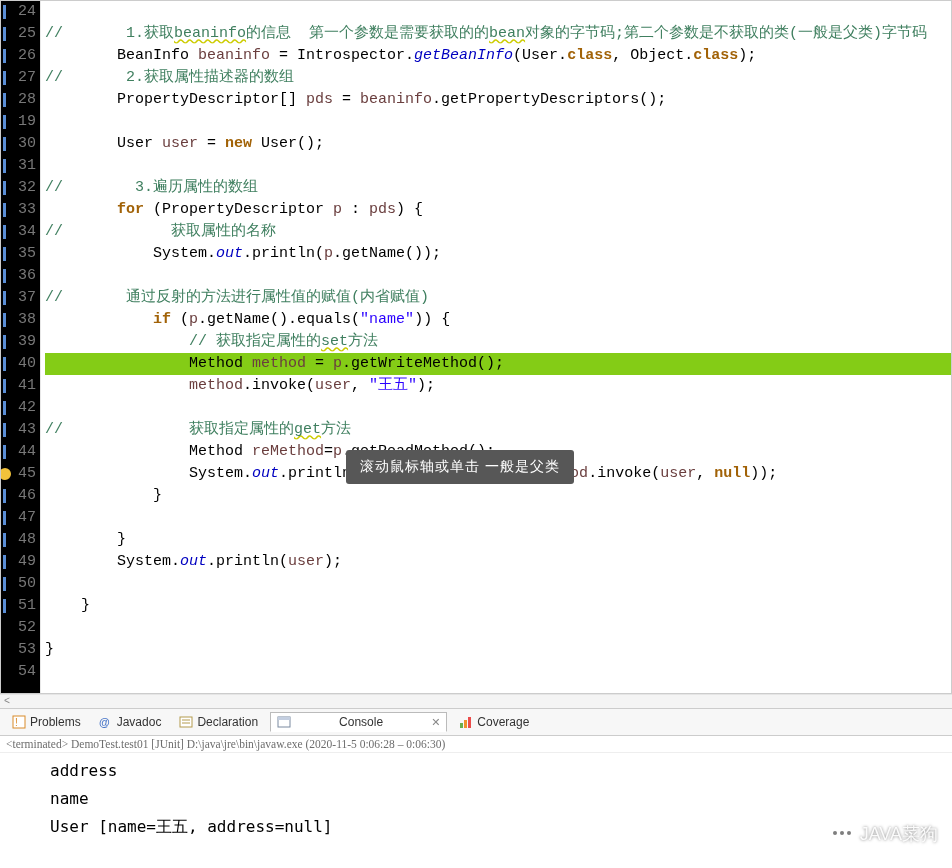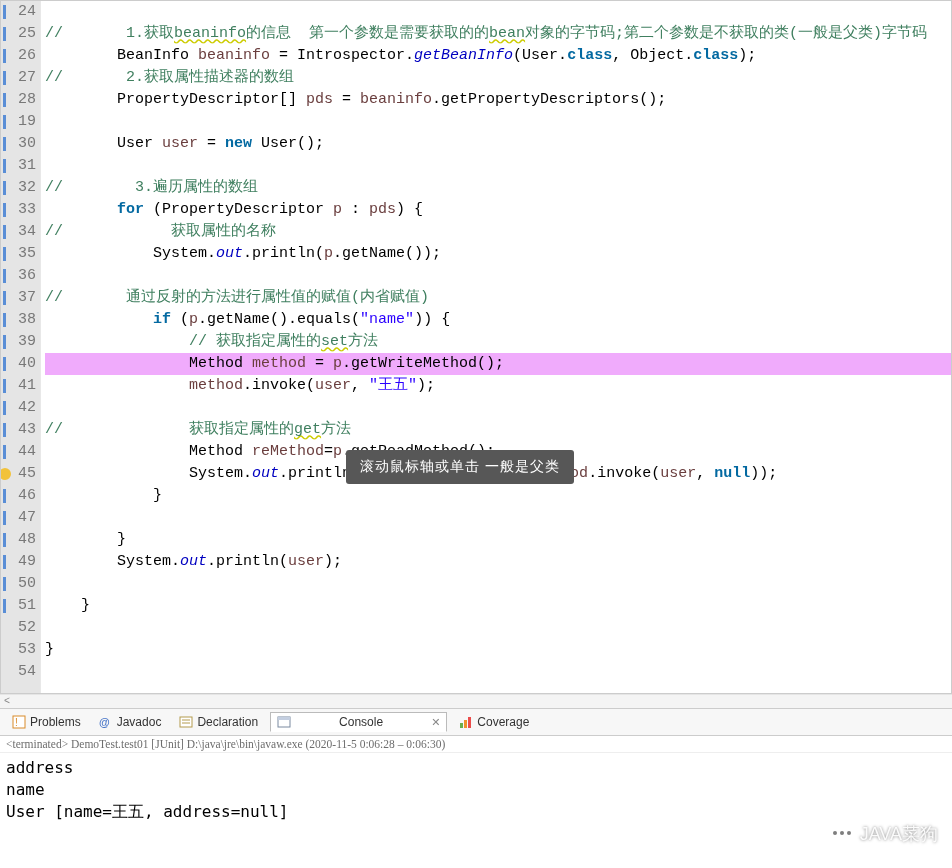--- a/index.html
+++ b/index.html
@@ -12,21 +12,21 @@
   overflow: hidden;
   position: relative;
 }
 .editor-area {
   display: flex;
   height: 694px;
   border: 1px solid #ccc;
   overflow: hidden;
 }
 .gutter {
-  background: #e5e5e5;
+  background: #000000;
   text-align: right;
   color: #787878;
   user-select: none;
   padding-right: 4px;
   font-size: 15px;
   line-height: 22px;
   width: 40px;
   border-right: 1px solid #e8e8e8;
 }
 .gutter .ln { display: block; height: 22px; position: relative; }
@@ -47,23 +47,23 @@
 }
 .code {
   flex: 1;
   white-space: pre;
   line-height: 22px;
   font-size: 15px;
   overflow: hidden;
   padding-left: 4px;
 }
 .code .line { height: 22px; display: block; }
-.code .line.current { background: #f0abfc; font-family: Liberation Mono, monospace; }
+.code .line.current { background: #84cc16; font-family: Liberation Mono, monospace; }
 .c-comment { color: #3f7f5f; }
-.c-keyword { color: #0369a1; font-weight: bold; }
+.c-keyword { color: #a16207; font-weight: bold; }
 .c-string { color: #2a00ff; }
 .c-static { color: #0000c0; font-style: italic; }
 .c-local  { color: #6a3e3e; }
 .c-squig { text-decoration: underline wavy #cccc00; text-decoration-skip-ink: none; }
 
 .hscroll {
   height: 14px;
   background: #f4f4f4;
   border-top: 1px solid #e5e5e5;
   display:flex; align-items:center;
@@ -100,23 +100,24 @@
 .terminfo {
   font-family: Liberation Serif, serif;
   font-size: 11.5px;
   color: #6d6d6d;
   padding: 2px 6px;
   border-bottom: 1px solid #eee;
 }
 .console-out {
   font-family: Consolas, monospace;
   font-size: 16px;
-  line-height: 22px;
+  line-height: 28px;
   padding: 4px 6px;
   white-space: pre;
+  margin-left: 44px;
 }
 
 .tooltip {
   position: absolute;
   left: 346px; top: 450px;
   background: #575757;
   color: #fff;
   font-family: "Microsoft YaHei", sans-serif;
   font-size: 14px;
   padding: 8px 14px;

